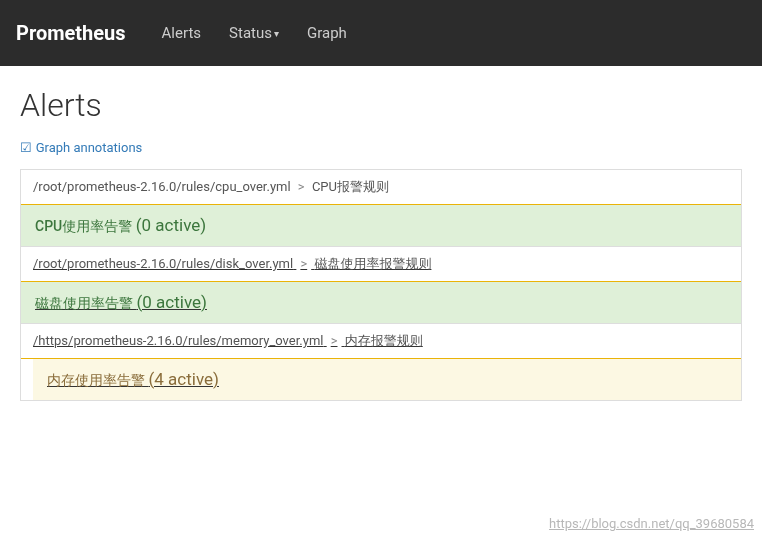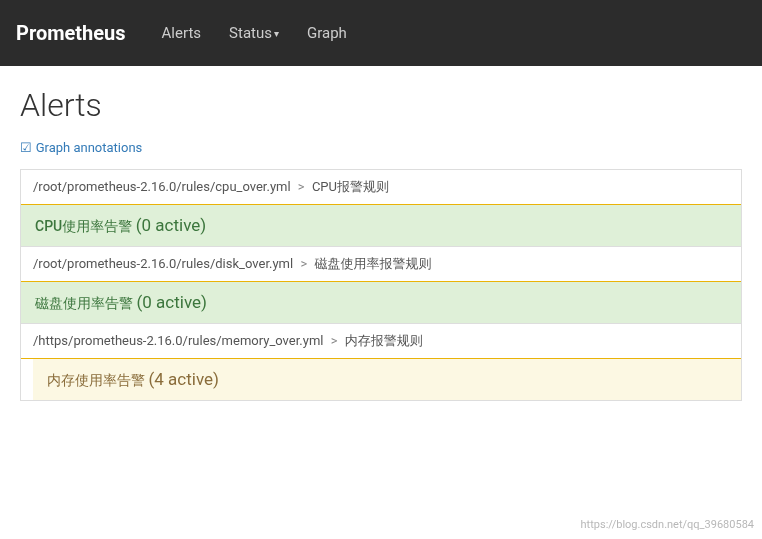--- a/index.html
+++ b/index.html
@@ -96,20 +96,21 @@
     }
     .check-icon { font-size: 13px; }
 
     
     .alert-group {
       border: 1px solid #ddd;
       margin-bottom: 0;
     }
     .alert-group + .alert-group {
       border-top: none;
+      text-decoration: underline;
     }
 
     .group-header {
       padding: 8px 12px;
       background: #fff;
       font-size: 13px;
       color: #333;
       border-bottom: 1px solid #eab308;
     }
     .group-header .path {
@@ -141,23 +142,24 @@
     .alert-count {
       font-weight: normal;
       font-size: 17px;
     }
 
     
     .watermark {
       position: fixed;
       bottom: 8px;
       right: 8px;
-      font-size: 11px;
+      font-size: 13px;
       color: #999;
       opacity: 0.7;
+      text-decoration: underline;
     }
   </style>
 </head>
 <body>
 
 <nav class="navbar">
   <a class="navbar-brand">Prometheus</a>
   <div class="nav-links">
     <a class="nav-link">Alerts</a>
     <a class="nav-link has-dropdown">

